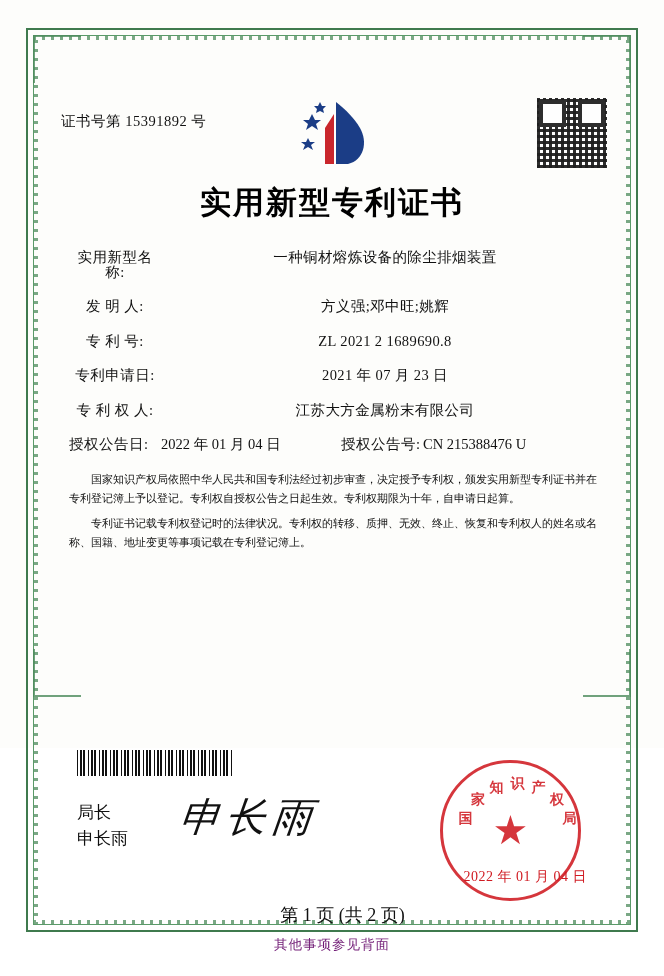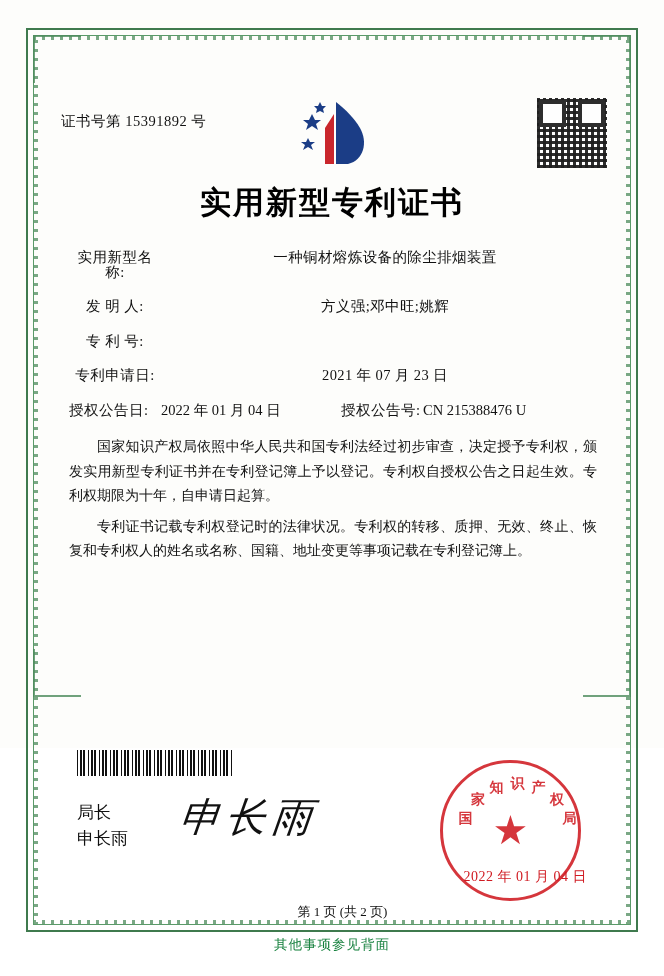--- a/index.html
+++ b/index.html
@@ -151,21 +151,21 @@
   .field-row2 .half.first { width: 272px; }
   .field-row2 .lbl {
     width: 92px;
     flex: none;
     letter-spacing: .5px;
   }
   .field-row2 .lbl.wide { width: 82px; }
 
   .paragraphs {
     margin: 14px 12px 0 14px;
-    font-size: 14px;
+    font-size: 11px;
     line-height: 1.75;
     text-align: justify;
     color: #111;
   }
   .paragraphs p {
     margin: 0 0 6px 0;
     text-indent: 2em;
   }
 
   
@@ -238,31 +238,31 @@
     font-size: 14px;
     color: #d01b22;
     letter-spacing: .5px;
   }
 
   .page-num {
     position: absolute;
     left: 0; right: 0;
     top: 903px;
     text-align: center;
-    font-size: 13px;
+    font-size: 18px;
     color: #111;
     padding-left: 21px;
   }
   .footnote {
     position: absolute;
     left: 0; right: 0;
     top: 936px;
     text-align: center;
     font-size: 13.5px;
-    color: #15803d;
+    color: #701a75;
     letter-spacing: 1px;
   }
 </style>
 </head>
 <body>
 
 <div class="page">
 
   <div class="border-outer"></div>
   <div class="border-pattern"></div>
@@ -299,27 +299,32 @@
         <div class="val">一种铜材熔炼设备的除尘排烟装置</div>
       </div>
 
       <div class="field">
         <div class="lbl">发 明 人:</div>
         <div class="val">方义强;邓中旺;姚辉</div>
       </div>
 
       <div class="field">
         <div class="lbl">专 利 号:</div>
+        <div class="val">ZL 2021 2 1689690.8</div>
       </div>
 
       <div class="field">
         <div class="lbl">专利申请日:</div>
         <div class="val">2021 年 07 月 23 日</div>
       </div>
 
+      <div class="field">
+        <div class="lbl">专 利 权 人:</div>
+        <div class="val">江苏大方金属粉末有限公司</div>
+      </div>
 
 
       <div class="field-row2">
         <div class="half first">
           <div class="lbl">授权公告日:</div>
           <div class="val">2022 年 01 月 04 日</div>
         </div>
         <div class="half">
           <div class="lbl wide">授权公告号:</div>
           <div class="val">CN 215388476 U</div>

